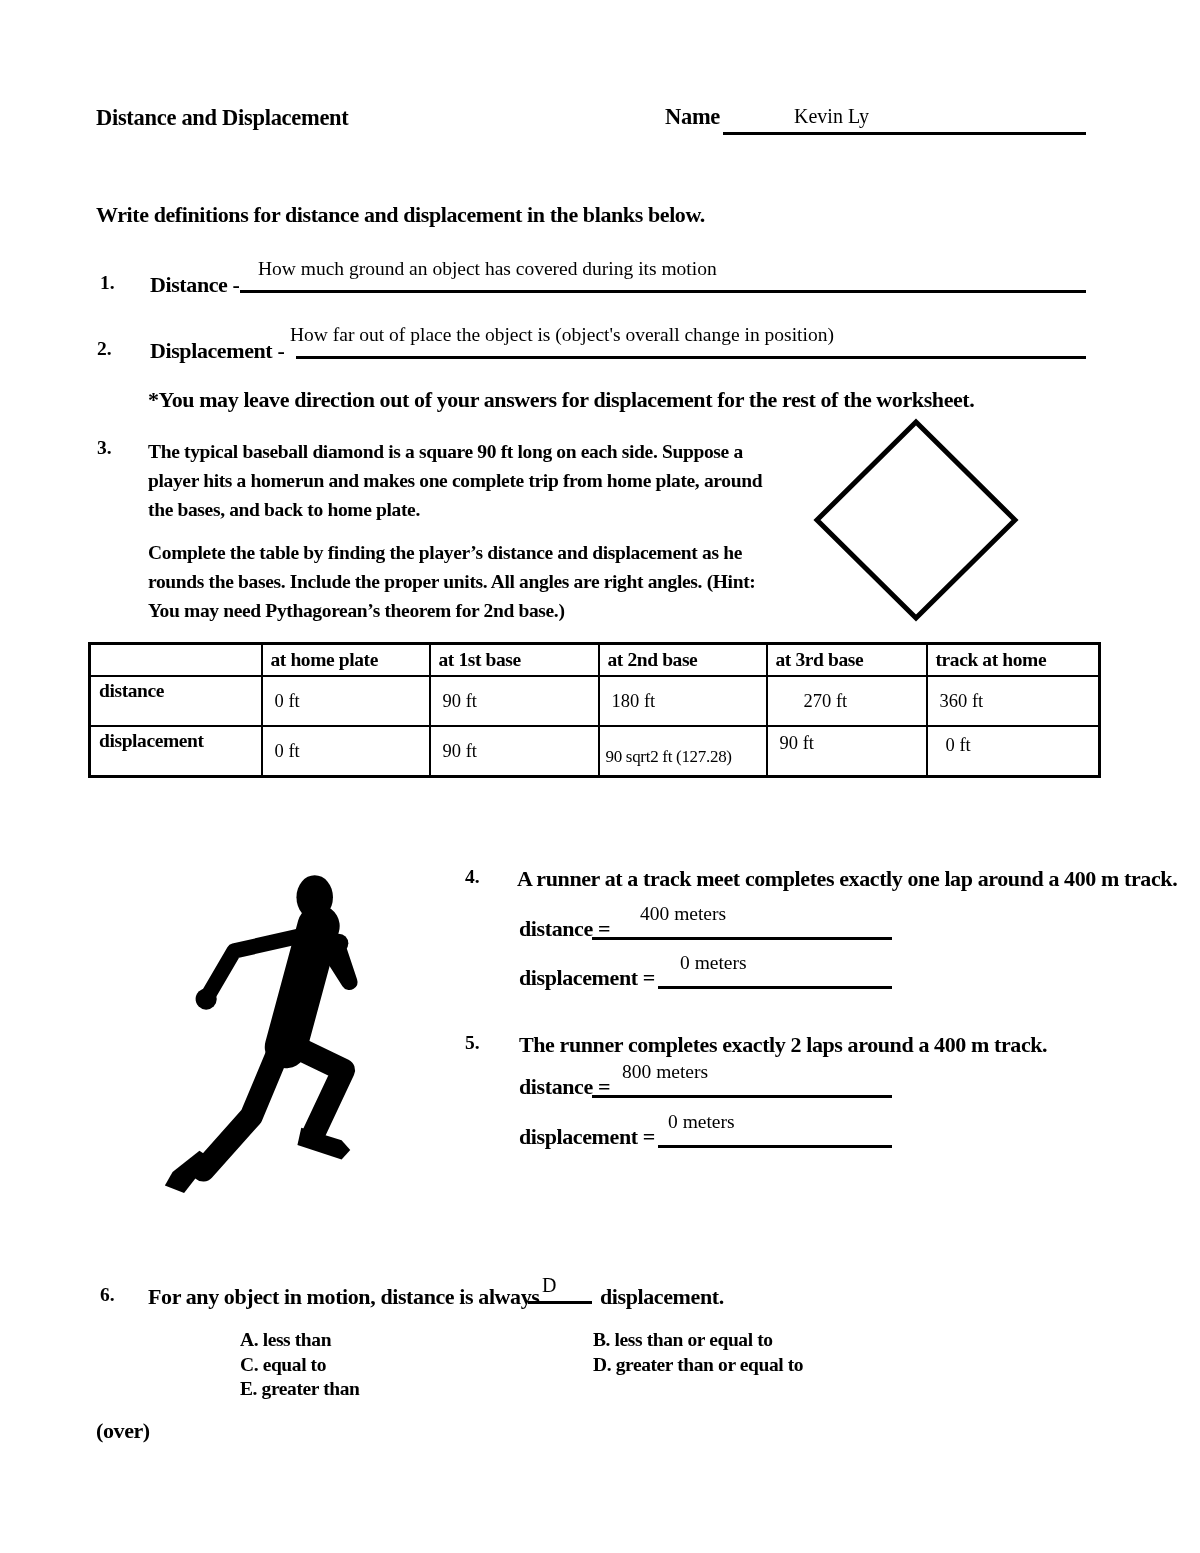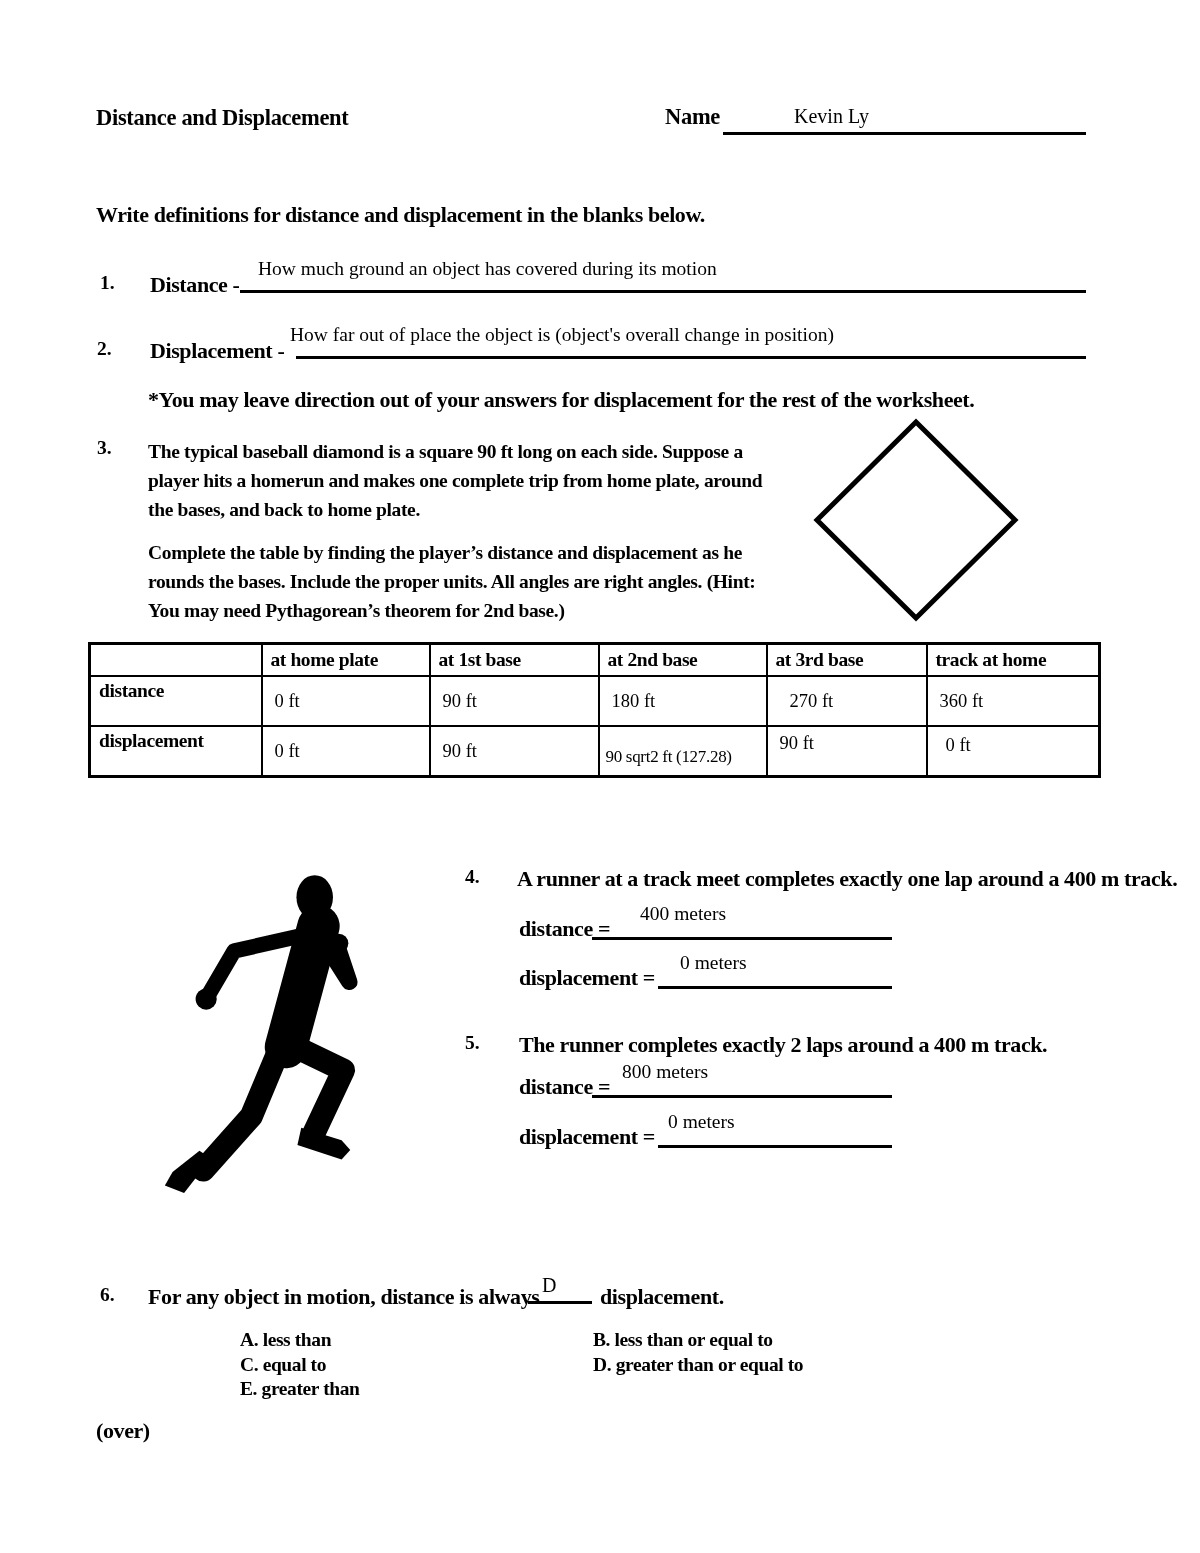--- a/index.html
+++ b/index.html
@@ -89,21 +89,21 @@
       <td class="hdr">at 1st base</td>
       <td class="hdr">at 2nd base</td>
       <td class="hdr">at 3rd base</td>
       <td class="hdr">track at home</td>
     </tr>
     <tr>
       <td class="rowlab">distance</td>
       <td class="val">0 ft</td>
       <td class="val">90 ft</td>
       <td class="val">180 ft</td>
-      <td class="val" style="padding-left:22px;">270 ft</td>
+      <td class="val" style="padding-left:36px;">270 ft</td>
       <td class="val">360 ft</td>
     </tr>
     <tr>
       <td class="rowlab">displacement</td>
       <td class="val">0 ft</td>
       <td class="val">90 ft</td>
       <td class="val tight">90 sqrt2 ft (127.28)</td>
       <td class="val" style="vertical-align:top;padding-top:6px;">90 ft</td>
       <td class="val" style="vertical-align:top;padding-top:8px;padding-left:18px;">0 ft</td>
     </tr>

